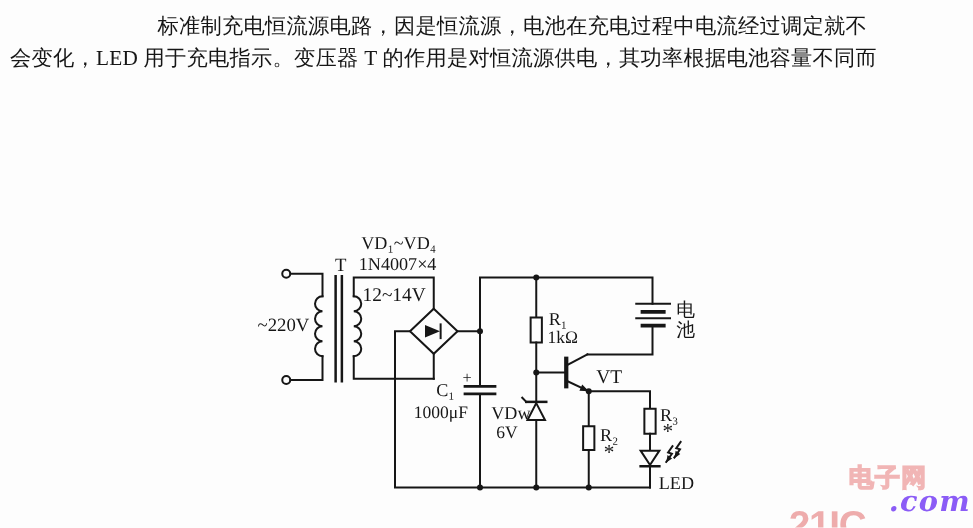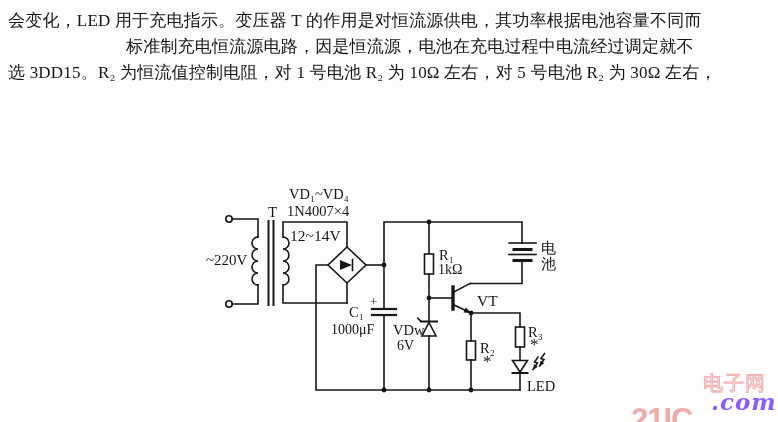--- a/index.html
+++ b/index.html
@@ -19,39 +19,38 @@
     font-family:"Liberation Serif","DejaVu Serif",serif;
     fill:#161616; stroke:none;
   }
   .wm-brand {
     position:absolute; left:631px; top:375px;
     font-family:"Liberation Sans","DejaVu Sans",sans-serif;
     font-weight:bold; font-size:31px; letter-spacing:-1px;
     color:#eeacac; line-height:1;margin-top:29px;
   }
   .wm-site {
-    position:absolute; left:703px; top:373px;
+    position:absolute; left:679px; top:373px;
     font-family:"Liberation Sans","DejaVu Sans",sans-serif;
-    font-weight:normal; font-size:20px; letter-spacing:1px;
+    font-weight:bold; font-size:20px; letter-spacing:1px;
     color:#ffffff; -webkit-text-stroke:1.1px #f1b5b5; line-height:1;
   }
   .wm-domain {
     position:absolute; left:697px; top:390px;
     font-family:"DejaVu Serif","Liberation Serif",serif;
     font-style:italic; font-weight:bold; font-size:23px; letter-spacing:1px;
     color:#8b5cf6; line-height:1;margin-left:14px;
   }
 </style>
 </head>
 <body>
 
 <div class="desc">
+  <div class="line indent">标准制充电恒流源电路，因是恒流源，电池在充电过程中电流经过调定就不</div>
   <div class="line">会变化，LED 用于充电指示。变压器 T 的作用是对恒流源供电，其功率根据电池容量不同而</div>
-  <div class="line indent">标准制充电恒流源电路，因是恒流源，电池在充电过程中电流经过调定就不</div>
-  <div class="line">选 3DD15。R₂ 为恒流值控制电阻，对 1 号电池 R₂ 为 10Ω 左右，对 5 号电池 R₂ 为 30Ω 左右，</div>
 </div>
 
 <svg class="circuit-svg" width="778" height="422" viewBox="0 0 778 422">
 
   <g stroke="#161616" stroke-width="1.6" fill="none" stroke-linecap="square" stroke-linejoin="miter">
 
     <circle cx="229" cy="219" r="3.2" fill="#fdfdfd"></circle>
     <circle cx="229" cy="304" r="3.2" fill="#fdfdfd"></circle>
 
     <path d="M232.5,219 H258 V237"></path>

